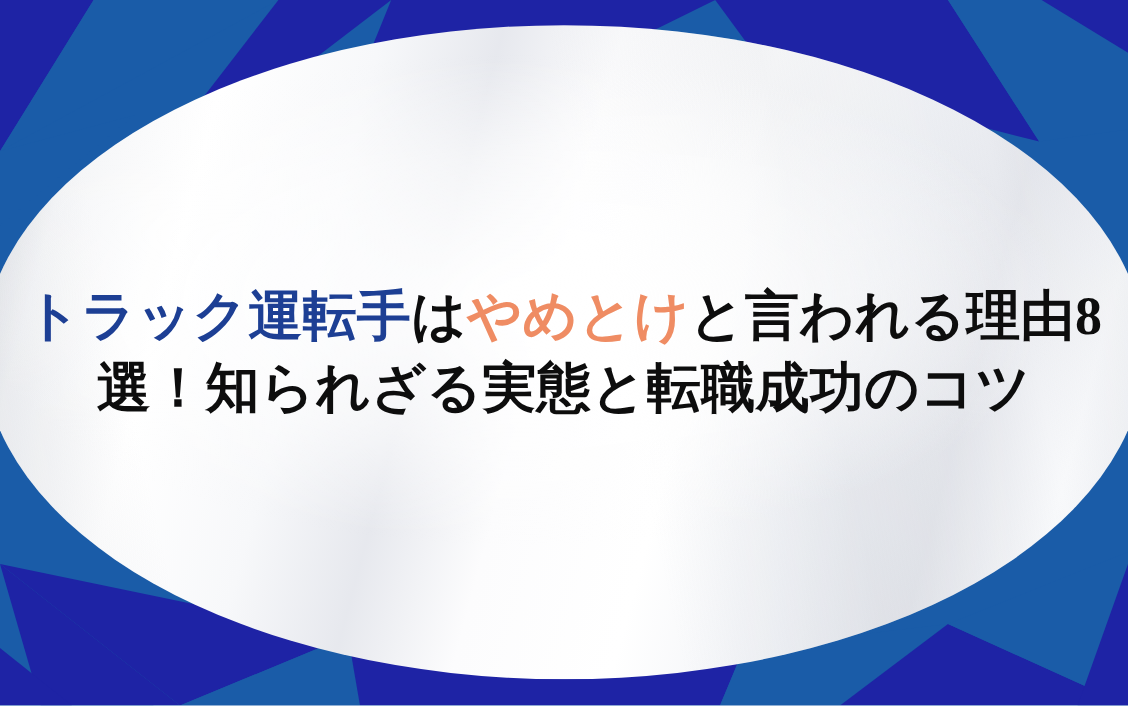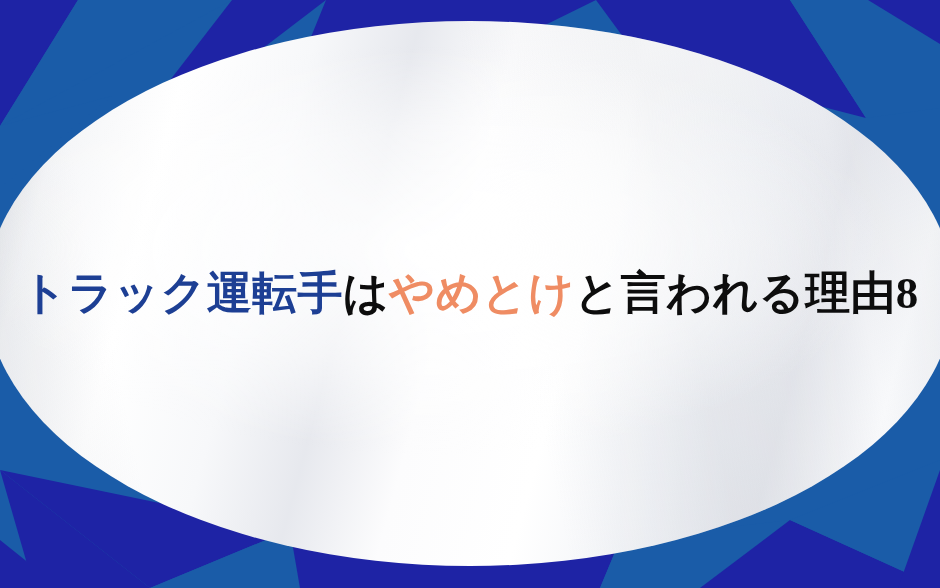--- a/index.html
+++ b/index.html
@@ -124,15 +124,18 @@
     </g>
   </svg>
 
   <div id="ellipse-layer"></div>
   <div id="ellipse-sheen"></div>
 
   <div id="title-block">
     <div class="title-line">
       <span class="seg-blue">トラック運転手</span><span class="seg-black">は</span><span class="seg-orange">やめとけ</span><span class="seg-black">と言われる理由8</span>
     </div>
+    <div class="title-line">
+      <span class="seg-black">選！知られざる実態と転職成功のコツ</span>
+    </div>
   </div>
 
 </div>
 
 </body></html>

